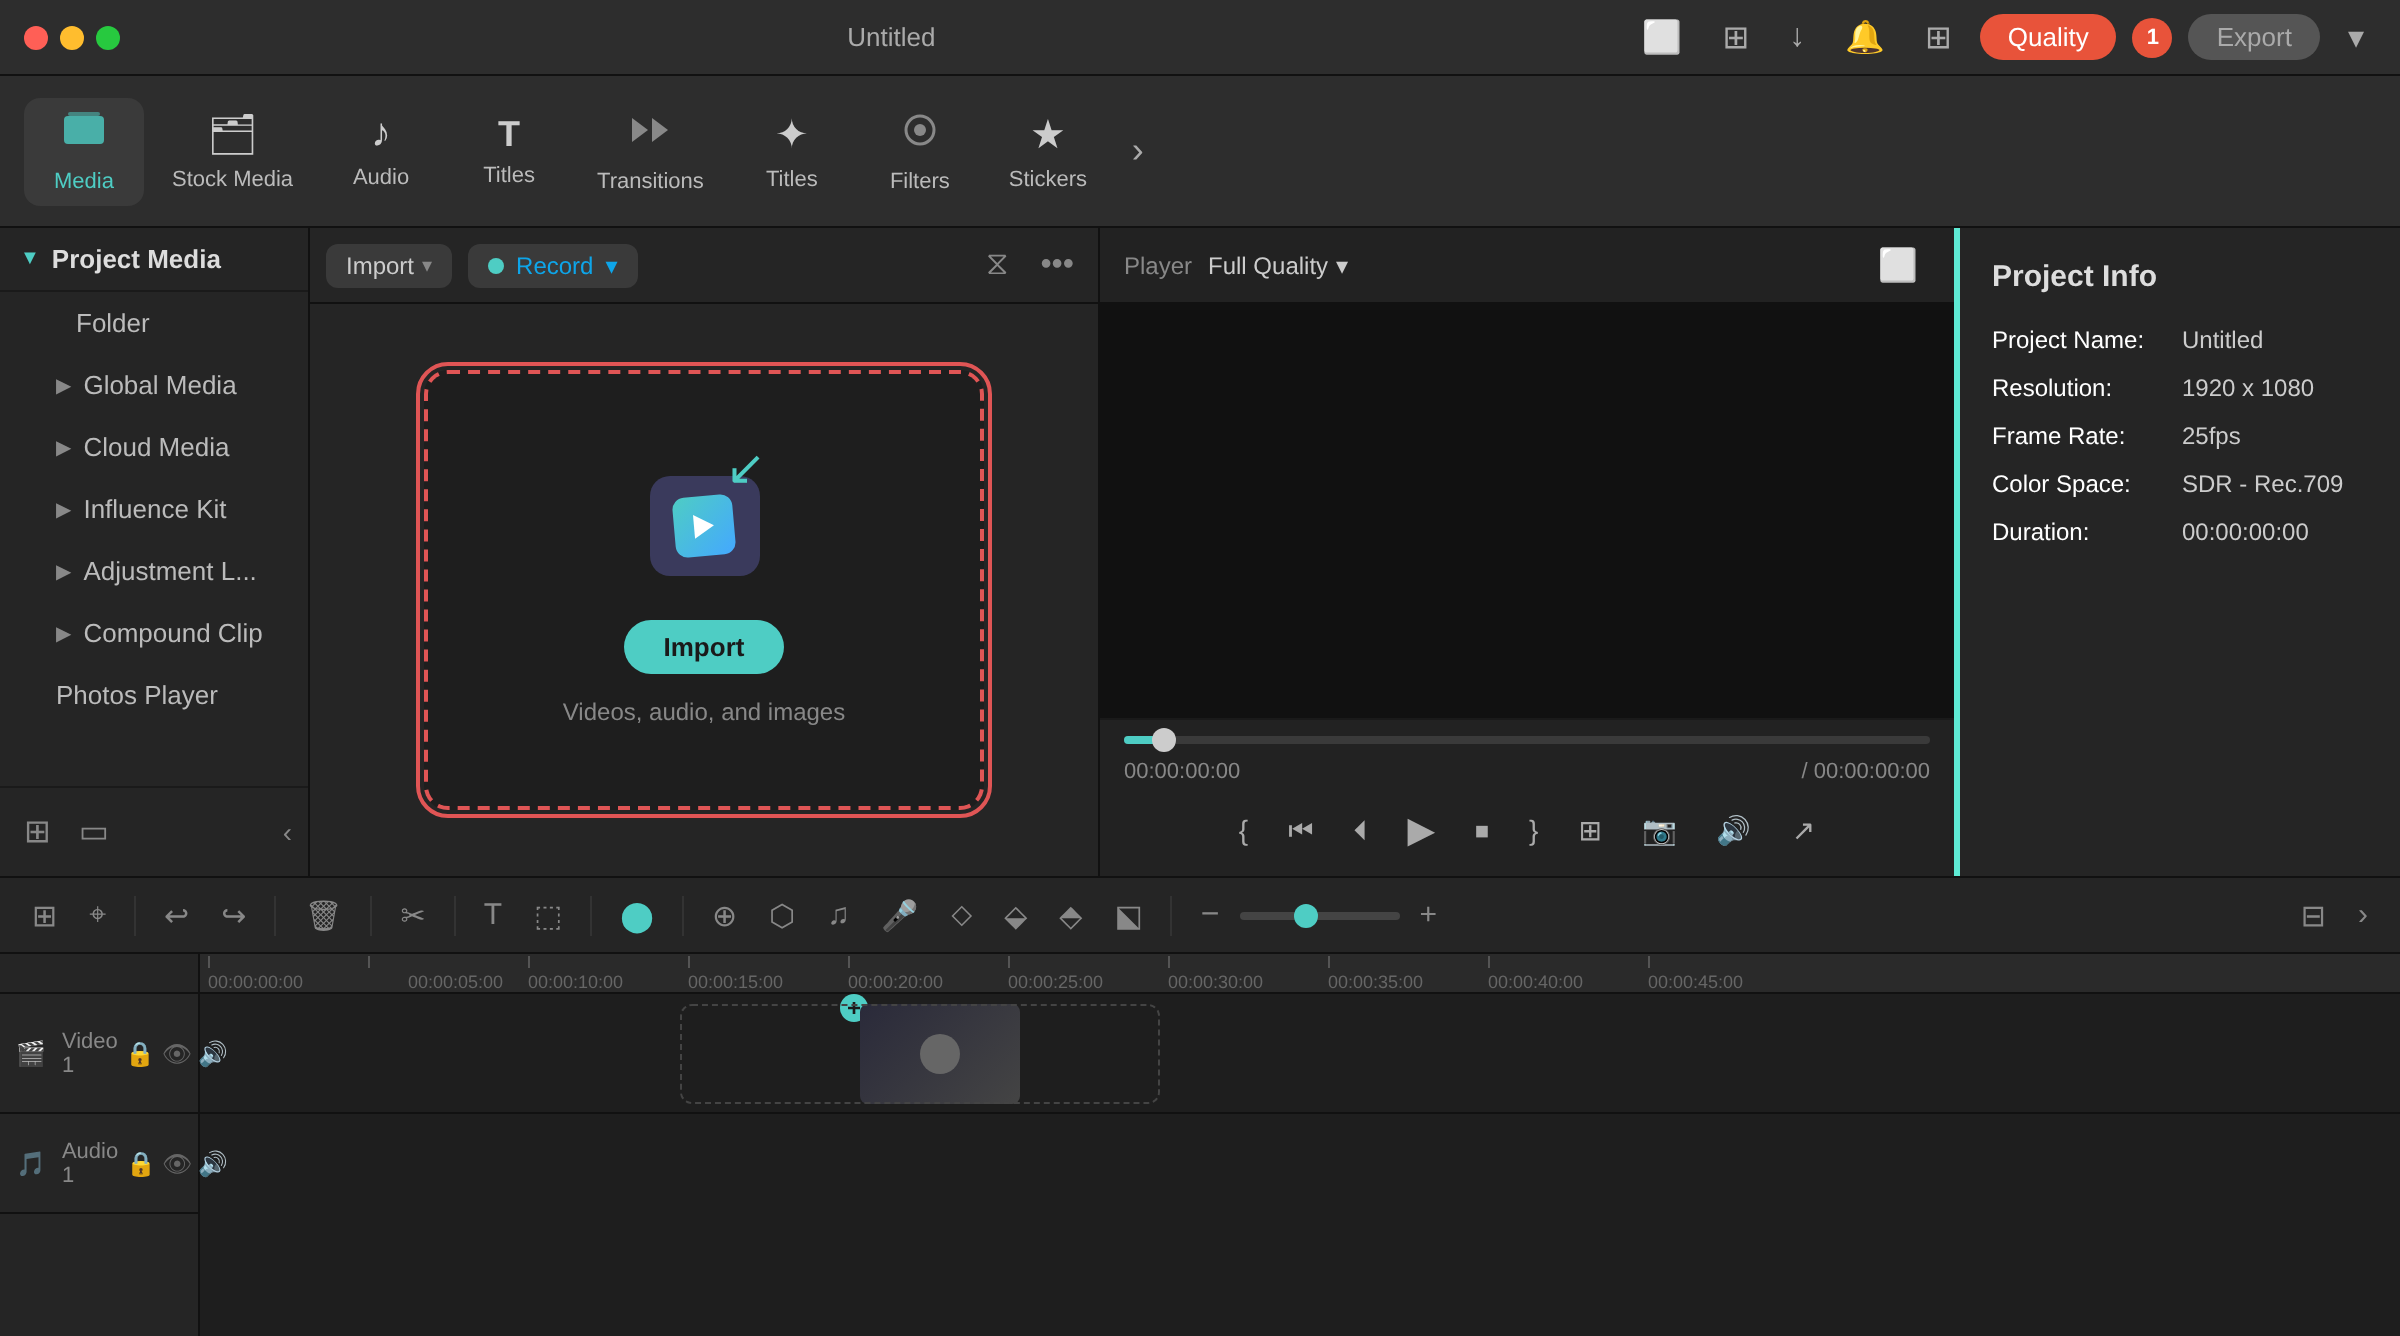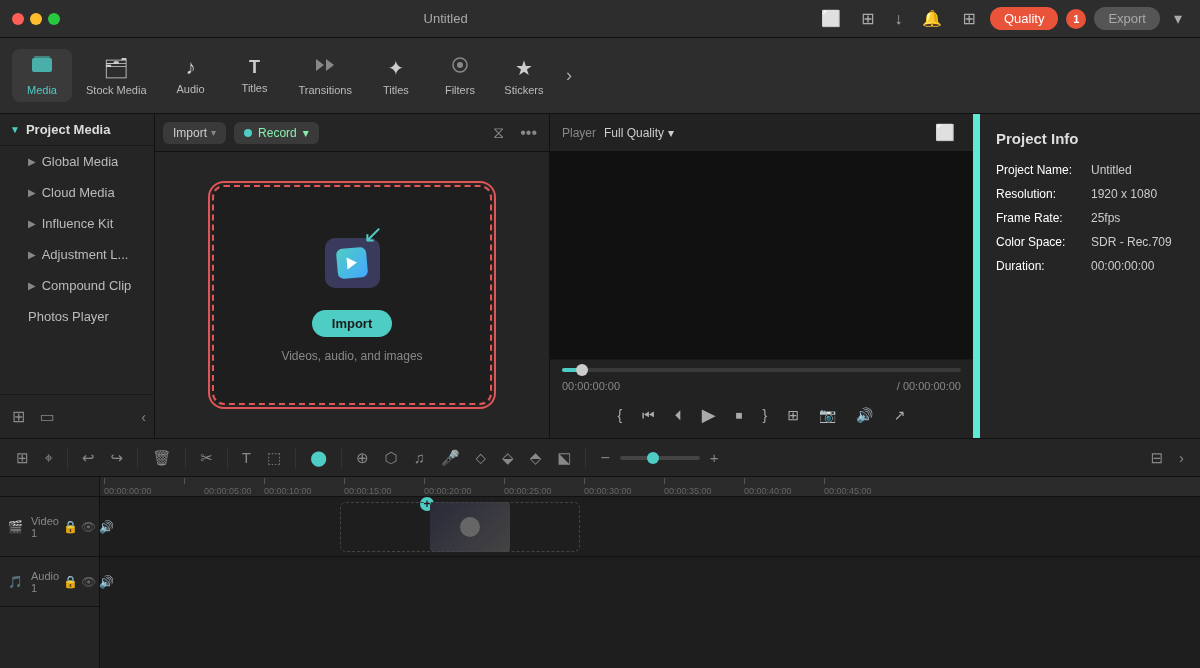--- a/index.html
+++ b/index.html
@@ -227,21 +227,21 @@
       font-size: 12px;
       cursor: pointer;
       display: flex;
       align-items: center;
       gap: 4px;
     }
     .media-btn .chevron { font-size: 10px; color: #888; }
     .record-btn {
       background: #3a3a3a;
       border: none;
-      color: #86efac;
+      color: #0ea5e9;
       border-radius: 6px;
       padding: 4px 10px;
       font-size: 12px;
       cursor: pointer;
       display: flex;
       align-items: center;
       gap: 6px;
     }
     .record-dot {
       width: 8px;
@@ -330,21 +330,21 @@
       font-size: 12px;
       color: #888;
     }
 
     
     .player-area {
       width: 430px;
       background: #222;
       display: flex;
       flex-direction: column;
-      border-right: 7px solid #5eead4;
+      border-right: 3px solid #5eead4;
       flex-shrink: 0;
     }
     .player-toolbar {
       height: 38px;
       display: flex;
       align-items: center;
       padding: 0 12px;
       gap: 8px;
       border-bottom: 1px solid #111;
     }
@@ -733,20 +733,23 @@
   </div>
   <span class="toolbar-more">›</span>
 </div>
 
 <div class="main-content">
 
   <div class="left-panel">
     <div class="left-panel-header">
       <span class="panel-arrow">▼</span>
       <span>Project Media</span>
+    </div>
+    <div class="left-nav-item sub">
+      <span>Folder</span>
     </div>
     <div class="left-nav-item">
       <span class="nav-arrow">▶</span>
       <span>Global Media</span>
     </div>
     <div class="left-nav-item">
       <span class="nav-arrow">▶</span>
       <span>Cloud Media</span>
     </div>
     <div class="left-nav-item">

